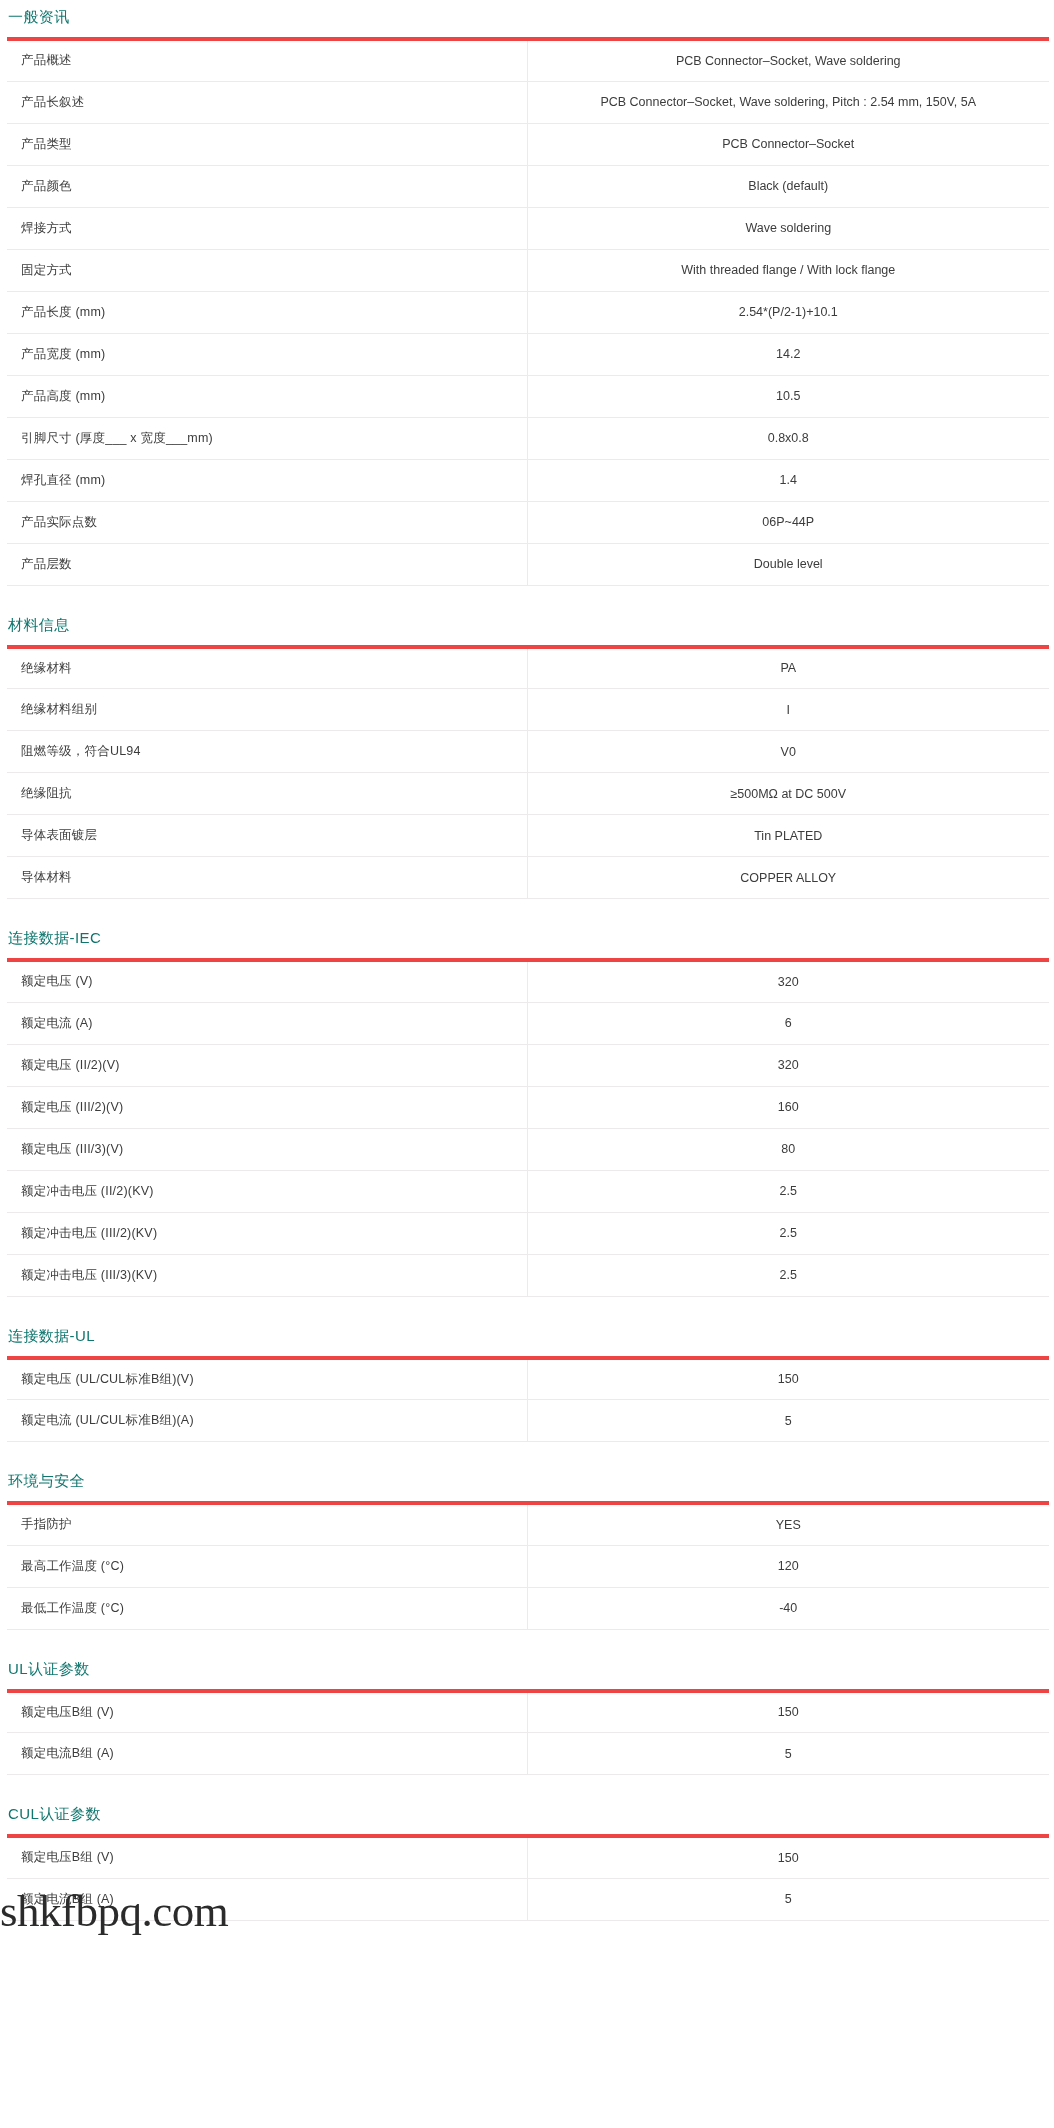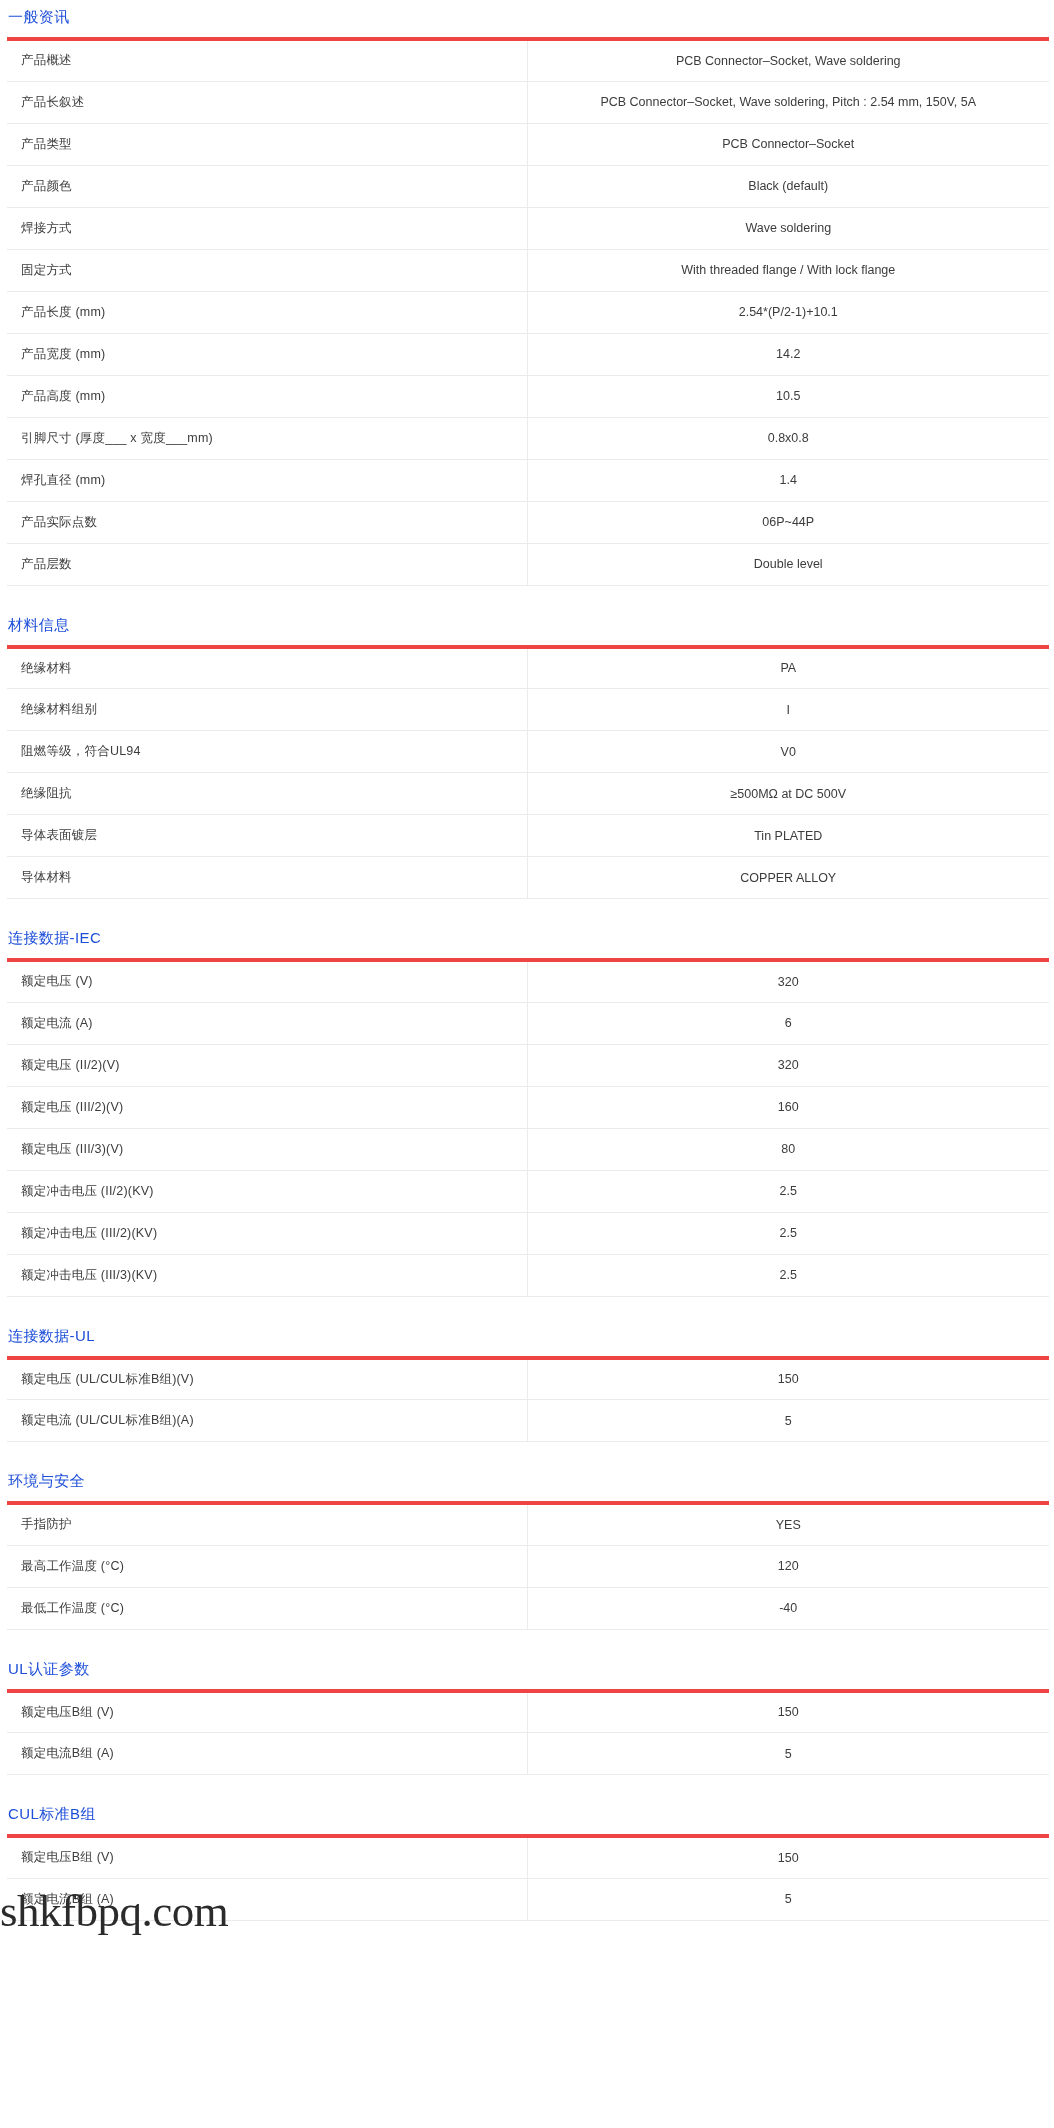--- a/index.html
+++ b/index.html
@@ -16,21 +16,21 @@
   .page {
     width: 1054px;
     padding: 0 0 0 0;
     position: relative;
   }
   .section {
     margin: 0 0 0 0;
   }
   .section-title {
     font-size: 15px;
-    color: #1d4ed8;
+    color: #0f766e;
     padding: 0 0 10px 8px;
     font-weight: 400;
     letter-spacing: 0.4px;
   }
   .spacer-top { height: 8px; }
   table.spec {
     width: 1042px;
     margin: 0 0 0 7px;
     border-collapse: collapse;
     border-top: 4px solid #ef4444;
@@ -251,21 +251,21 @@
             </tr>
             <tr>
               <td class="label">额定电流B组 (A)</td>
               <td class="value">5</td>
             </tr>
           </tbody>
         </table>
         <div class="gap"></div>
       </div>
       <div class="section">
-        <div class="section-title">CUL标准B组</div>
+        <div class="section-title">CUL认证参数</div>
         <table class="spec">
           <tbody>
             <tr>
               <td class="label">额定电压B组 (V)</td>
               <td class="value">150</td>
             </tr>
             <tr>
               <td class="label">额定电流B组 (A)</td>
               <td class="value">5</td>
             </tr>

